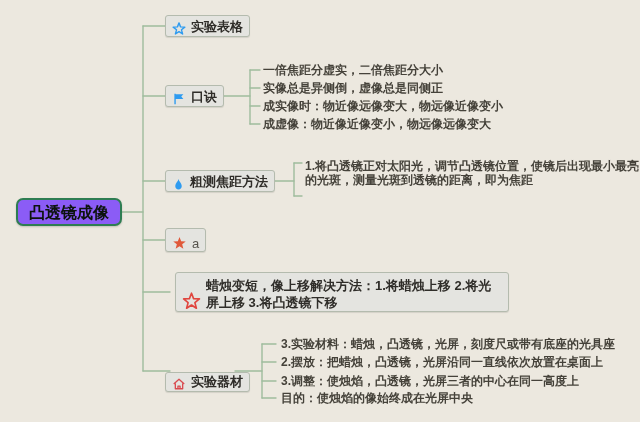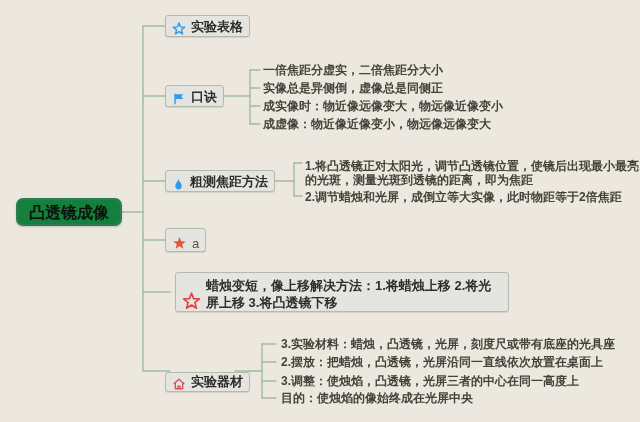--- a/index.html
+++ b/index.html
@@ -18,21 +18,21 @@
     border:1px solid #b4bbae;
     border-radius:3px;
     padding:0 6px;
     box-sizing:border-box;
     font-size:13px;font-weight:bold;color:#2f2d29;
     box-shadow:0 1px 1px rgba(0,0,0,0.10);
     white-space:nowrap;
   }
   .node .icon{display:flex;align-items:center;justify-content:center;flex:0 0 auto;}
   .node-root{
-    background:#15803d;
+    background:#8b5cf6;
     border:2px solid #2e7d52;
     border-radius:7px;
     padding:0 11px;
     font-size:16px;color:#0c130e;
     box-shadow:0 1px 2px rgba(0,0,0,0.18);
   }
   .node-wide{
     white-space:normal;
     line-height:17px;
     width:334px;
@@ -112,21 +112,20 @@
 
   <div class="node" style="left:165px;top:170px;height:22px;">
     <span class="icon">
       <svg width="13" height="13" viewBox="0 0 16 16">
           <path d="M8 1.2 C8.3 4 12 6.4 12 9.7 C12 12.2 10.2 14.2 8 14.2 C5.8 14.2 4 12.2 4 9.7 C4 6.4 7.7 4 8 1.2 Z" fill="#2e9bf0"></path>
         </svg>
     </span>
     <span>粗测焦距方法</span>
   </div>
   <div class="leaf leaf-wrap" style="left:305px;top:159px;width:334px;">1.将凸透镜正对太阳光，调节凸透镜位置，使镜后出现最小最亮的光斑，测量光斑到透镜的距离，即为焦距</div>
-  <div class="leaf" style="left:305px;top:189px;">2.调节蜡烛和光屏，成倒立等大实像，此时物距等于2倍焦距</div>
 
   <div class="node" style="left:165px;top:228px;height:24px;">
     <span class="icon">
       <svg width="15" height="15" viewBox="0 0 16 16">
           <polygon points="8,1 9.76,5.57 14.66,5.84 10.85,8.93 12.11,13.66 8,11 3.89,13.66 5.15,8.93 1.34,5.84 6.24,5.57" fill="#e0593a"></polygon>
         </svg>
     </span>
     <span style="color:#56534c;font-weight:normal;">a</span>
   </div>
 

